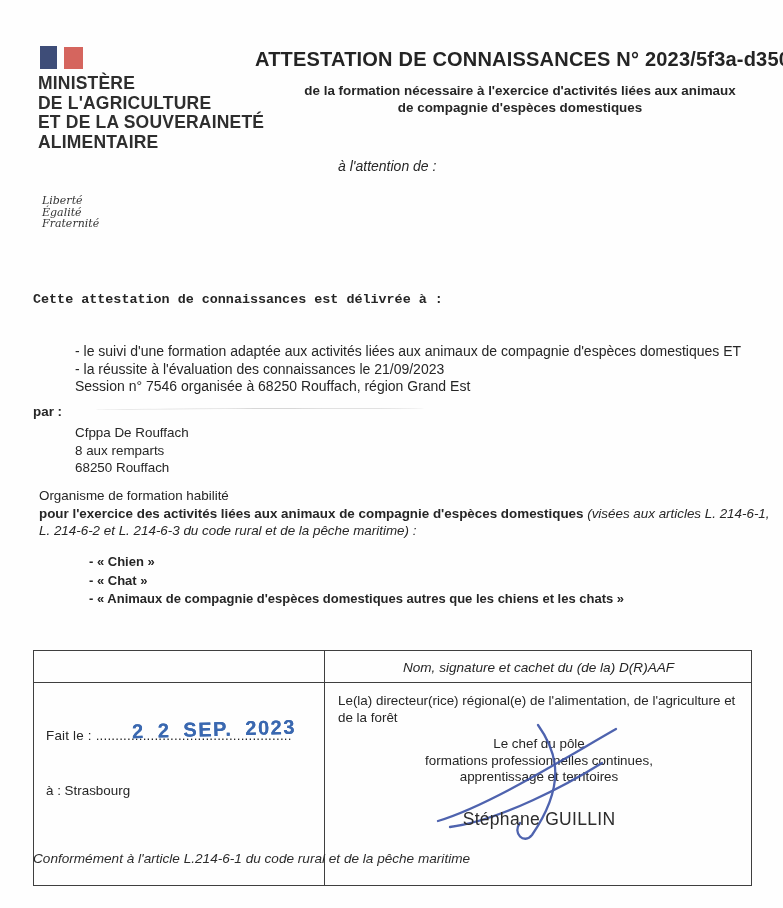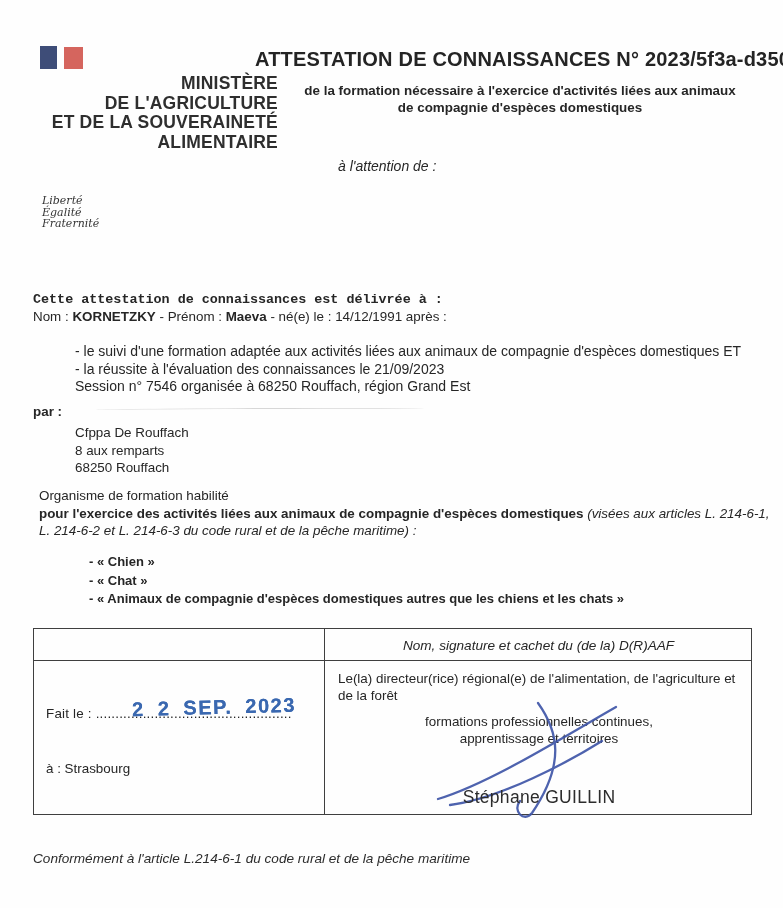--- a/index.html
+++ b/index.html
@@ -9,21 +9,21 @@
     background:#fefefe; overflow:hidden;
     font-family:"Liberation Sans", sans-serif;
     color:#262626;
   }
   
   .flag { position:absolute; left:40px; top:46px; display:flex; gap:7px; }
   .flag .b { width:17px; height:23px; background:#3e4d78; }
   .flag .r { width:19px; height:22px; background:#d5655e; margin-top:1px; }
   .ministry { position:absolute; left:38px; top:74px; width:240px;
     font-weight:bold; font-size:17.5px; line-height:19.5px;
-    letter-spacing:.2px; color:#2e2e2e;text-align:right; }
+    letter-spacing:.2px; color:#2e2e2e; }
   .motto { position:absolute; left:42px; top:151px;
     font-family:"DejaVu Serif", serif; font-style:italic;
     font-size:11px; line-height:11.5px; color:#333;margin-top:44px; }
   .title { position:absolute; left:255px; top:48px; width:528px;
     text-align:center; font-weight:bold; font-size:20px;
     letter-spacing:.2px; white-space:nowrap; color:#242424; }
   .subtitle { position:absolute; left:300px; top:82px; width:440px;
     text-align:center; font-weight:bold; font-size:13.4px; line-height:17px; }
   .attention { position:absolute; left:338px; top:158px;
     font-style:italic; font-size:14px; }
@@ -41,21 +41,21 @@
     border-top:1px solid #b9b9b9; border-radius:50%; opacity:.55; transform:rotate(-.2deg); }
   .organisme { position:absolute; left:75px; top:424px;
     font-size:13.4px; line-height:17.5px; }
   .habilitation { position:absolute; left:33px; top:487px; width:732px;
     font-size:13.4px; line-height:17.5px;margin-left:6px; }
   .habilitation .bold { font-weight:bold; }
   .habilitation .it { font-style:italic; }
   .categories { position:absolute; left:89px; top:553px;
     font-weight:bold; font-size:13px; line-height:18.5px; white-space:nowrap; }
   
-  .sigtable { position:absolute; left:33px; top:628px; width:719px; height:187px;
+  .sigtable { position:absolute; left:33px; top:650px; width:719px; height:236px;
     border:1.5px solid #3f3f3f; }
   .thead { position:absolute; left:0; top:0; width:100%; height:32px;
     border-bottom:1.5px solid #3f3f3f; }
   .thead .hdr-right { position:absolute; left:290px; top:0; width:429px; height:32px;
     display:flex; align-items:center; justify-content:center;
     font-style:italic; font-size:13.6px; }
   .vdiv { position:absolute; left:290px; top:0; width:0; height:100%;
     border-left:1.3px solid #3f3f3f; }
   .cell-left { position:absolute; left:0; top:32px; width:290px; height:174px; }
   .fait-le { position:absolute; left:12px; top:45px; font-size:13.4px;
@@ -96,21 +96,20 @@
     <div>Fraternité</div>
   </div>
 
   <div class="title">ATTESTATION DE CONNAISSANCES N° 2023/5f3a-d350</div>
   <div class="subtitle">de la formation nécessaire à l'exercice d'activités liées aux animaux de compagnie d'espèces domestiques</div>
 
   <div class="attention">à l'attention de :</div>
 
   <div class="p-heading">Cette attestation de connaissances est délivrée à :</div>
 
-  <div class="identity"><span>Nom : </span><b>KORNETZKY</b><span> - Prénom : </span><b>Maeva</b><span> - né(e) le : 14/12/1991 après :</span></div>
 
   <div class="conditions">
     <div>- le suivi d'une formation adaptée aux activités liées aux animaux de compagnie d'espèces domestiques ET</div>
     <div>- la réussite à l'évaluation des connaissances le 21/09/2023</div>
     <div>Session n° 7546 organisée à 68250 Rouffach, région Grand Est</div>
   </div>
 
   <div class="par">par :</div>
   <div class="smudge"></div>
 
@@ -136,20 +135,21 @@
 
     <div class="cell-left">
       <div class="fait-le">Fait le : ..................................................</div>
       <div class="stamp">2 2 SEP. 2023</div>
       <div class="a-strasbourg">à : Strasbourg</div>
     </div>
 
     <div class="cell-right">
       <div>Le(la) directeur(rice) régional(e) de l'alimentation, de l'agriculture et de la forêt</div>
       <div class="chef">
+        <div>Le chef du pôle</div>
         <div>formations professionnelles continues,</div>
         <div>apprentissage et territoires</div>
       </div>
       <svg class="signature-svg" width="230" height="118" viewBox="0 0 230 118">
         <g fill="none" stroke="#4056a8" stroke-width="2.3" stroke-linecap="round" opacity="0.92">
           <path d="M 18 98 C 70 82, 140 38, 196 6"></path>
           <path d="M 118 2 C 138 30, 146 62, 112 112 C 104 122, 92 110, 100 100"></path>
           <path d="M 30 104 C 80 98, 150 60, 182 40"></path>
         </g>
       </svg>

